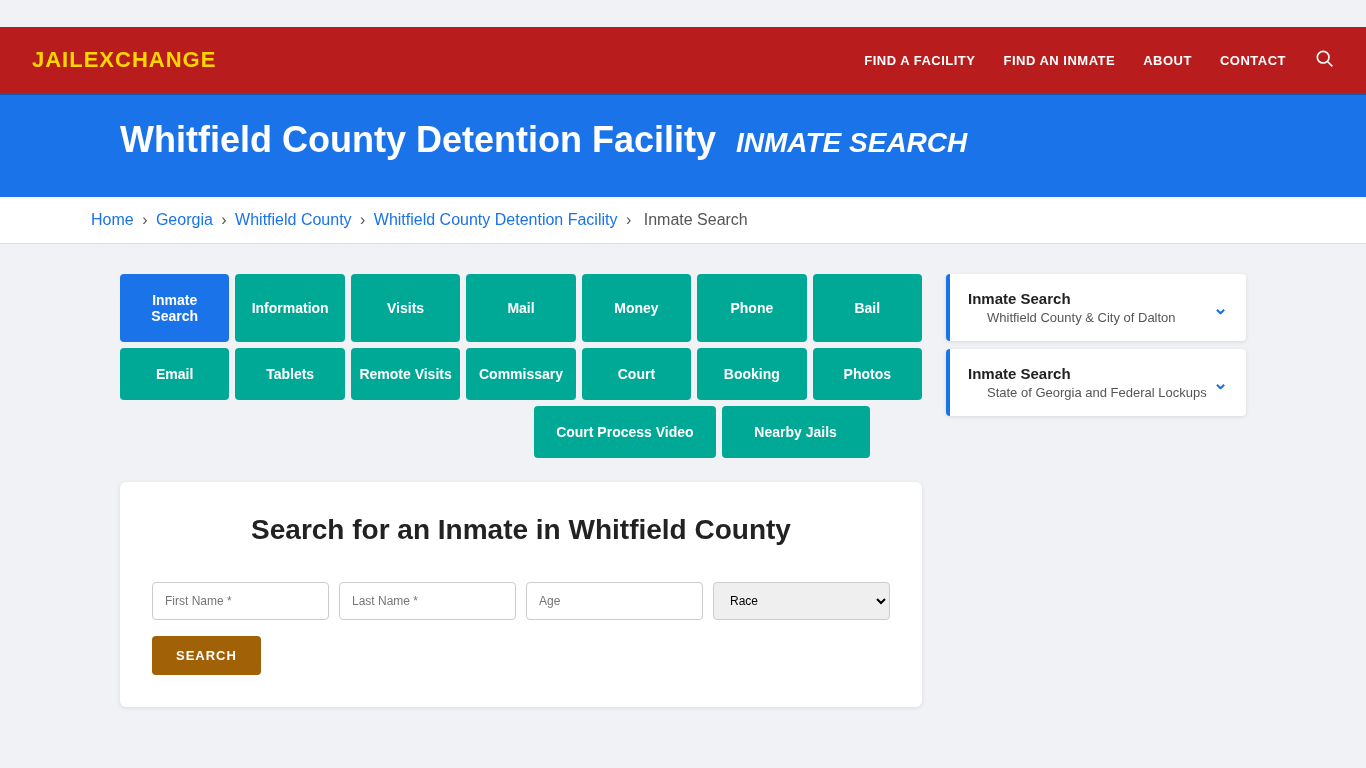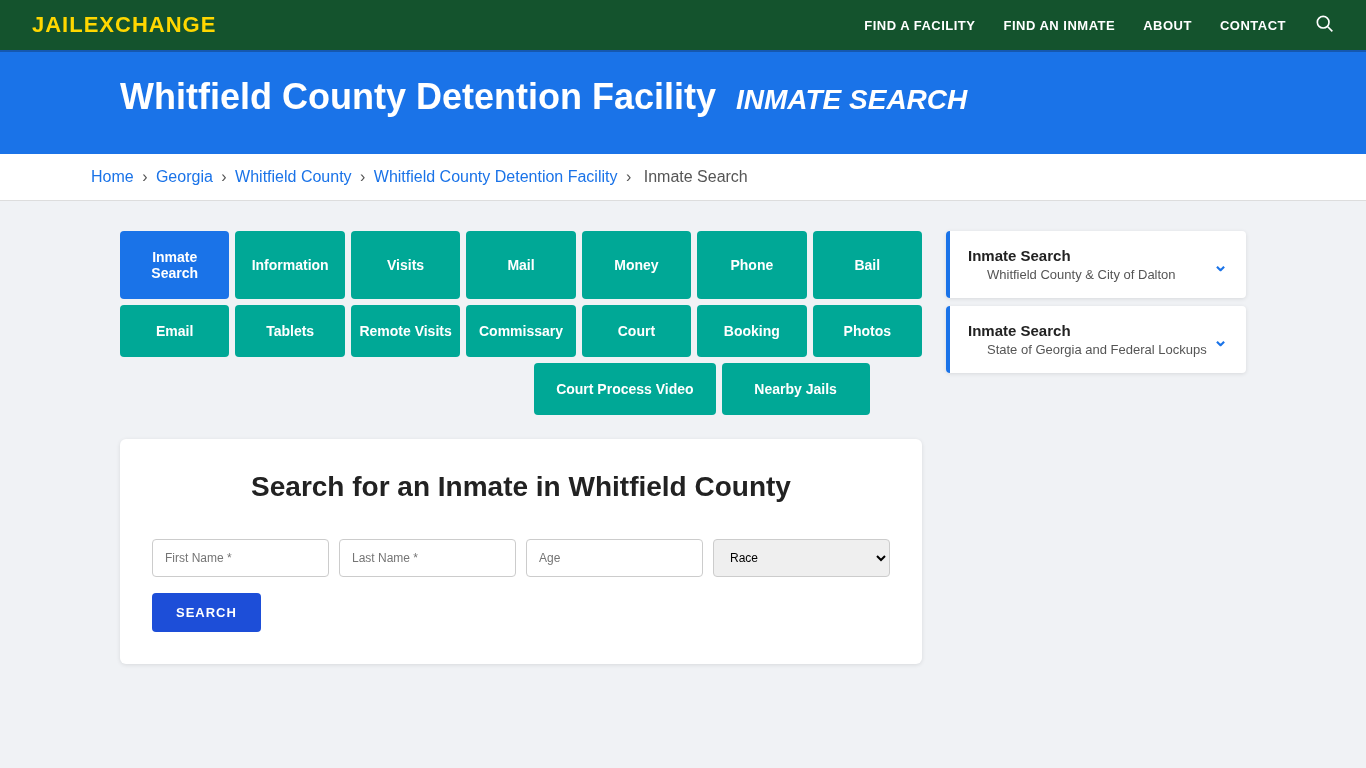--- a/index.html
+++ b/index.html
@@ -1,26 +1,27 @@
 <!DOCTYPE html>
 <html><head>
   <meta charset="utf-8">
   <style>
     * { box-sizing: border-box; margin: 0; padding: 0; }
     body { font-family: Arial, sans-serif; background: #f0f2f5; }
 
     
     nav {
-      background: #14532d;
+      background: #b91c1c;
       display: flex;
       align-items: center;
       justify-content: space-between;
       padding: 0 32px;
-      height: 52px;
+      height: 68px;
       border-bottom: 2px solid #1558b0;
+      margin-top: 27px;
     }
     .logo {
       font-size: 22px;
       font-weight: 900;
       color: #fff;
       letter-spacing: 1px;
     }
     .logo span { color: #ffd700; }
     .nav-links { display: flex; align-items: center; gap: 28px; }
     .nav-links a {
@@ -136,21 +137,21 @@
     }
     .search-fields input, .search-fields select {
       border: 1px solid #ccc;
       border-radius: 4px;
       padding: 10px 12px;
       font-size: 12px;
       flex: 1;
       min-width: 100px;
     }
     .search-btn {
-      background: #1d4ed8;
+      background: #a16207;
       color: #fff;
       border: none;
       padding: 12px 24px;
       font-size: 13px;
       font-weight: 700;
       letter-spacing: 1px;
       border-radius: 4px;
       cursor: pointer;
       text-transform: uppercase;
     }

